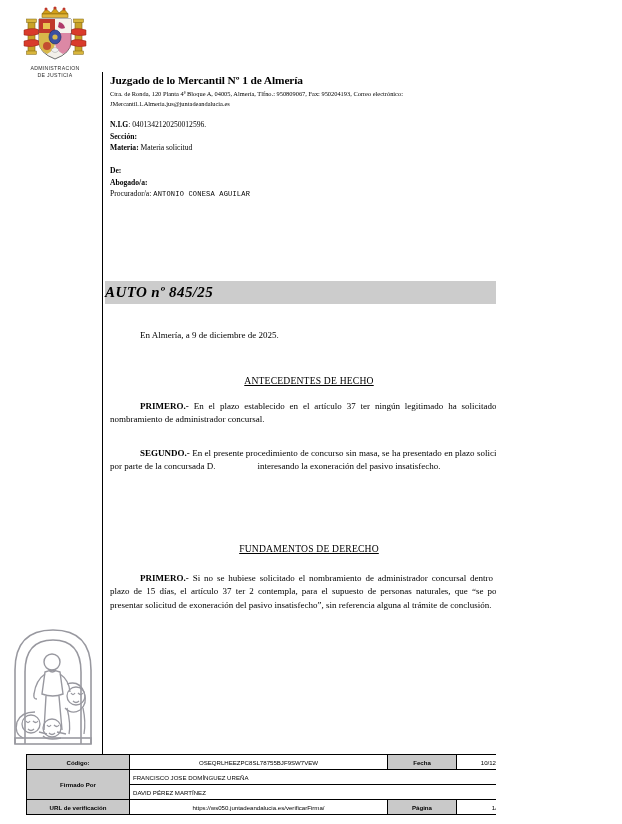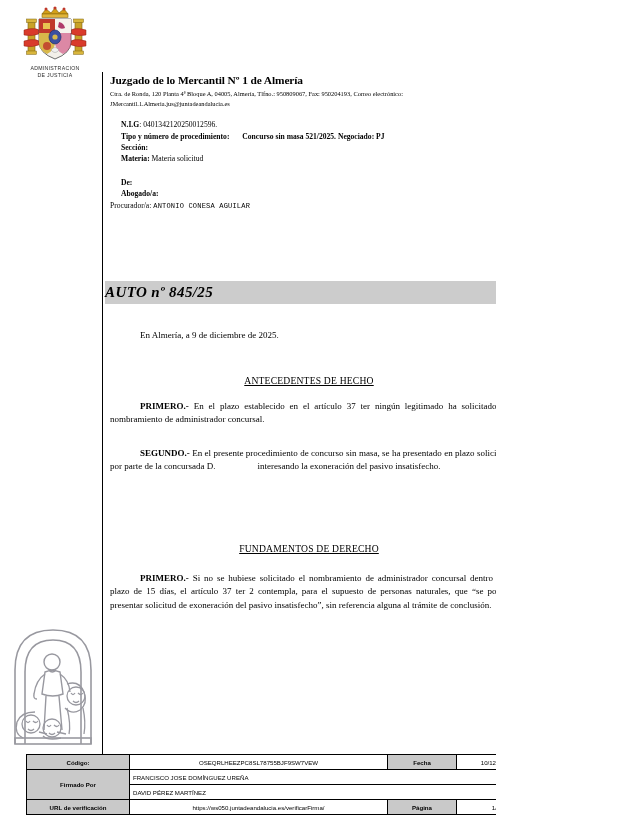--- a/index.html
+++ b/index.html
@@ -71,21 +71,21 @@
     font-size: 6.4px;
     line-height: 1.5;
     margin: 0;
   }
 
   .meta {
     margin-top: 11px;
     font-size: 7.6px;
     line-height: 1.5;
   }
-  .meta .lbl { font-weight: bold; margin-left: 11px; }
+  .meta .lbl { font-weight: bold; }
   .meta-line { margin: 0; }
   .meta-block2 { margin-top: 12px; }
   .mono {
     font-family: "Liberation Mono", monospace;
     font-size: 7px;
     letter-spacing: 0.2px;
   }
 
   
   .auto-band {
@@ -265,21 +265,20 @@
 
   <div class="vrule"></div>
 
   <div class="content">
     <div class="court-title">Juzgado de lo Mercantil Nº 1 de Almería</div>
     <p class="court-addr">Ctra. de Ronda, 120 Planta 4ª Bloque A, 04005, Almería, Tlfno.: 950809067, Fax: 950204193, Correo electrónico:</p>
     <p class="court-mail">JMercantil.1.Almeria.jus@juntadeandalucia.es</p>
 
     <div class="meta">
       <p class="meta-line"><span class="lbl">N.I.G</span><span>: 0401342120250012596.</span></p>
-      <p class="meta-line"><span class="lbl">Tipo y número de procedimiento:</span><span class="lbl"> Concurso sin masa 521/2025. Negociado: PJ</span></p>
       <p class="meta-line"><span class="lbl">Sección:</span></p>
       <p class="meta-line"><span class="lbl">Materia:</span><span> Materia solicitud</span></p>
 
       <div class="meta-block2">
         <p class="meta-line"><span class="lbl">De:</span></p>
         <p class="meta-line"><span class="lbl">Abogado/a:</span></p>
         <p class="meta-line"><span>Procurador/a:</span> <span class="mono">ANTONIO CONESA AGUILAR</span></p>
       </div>
     </div>
   </div>

